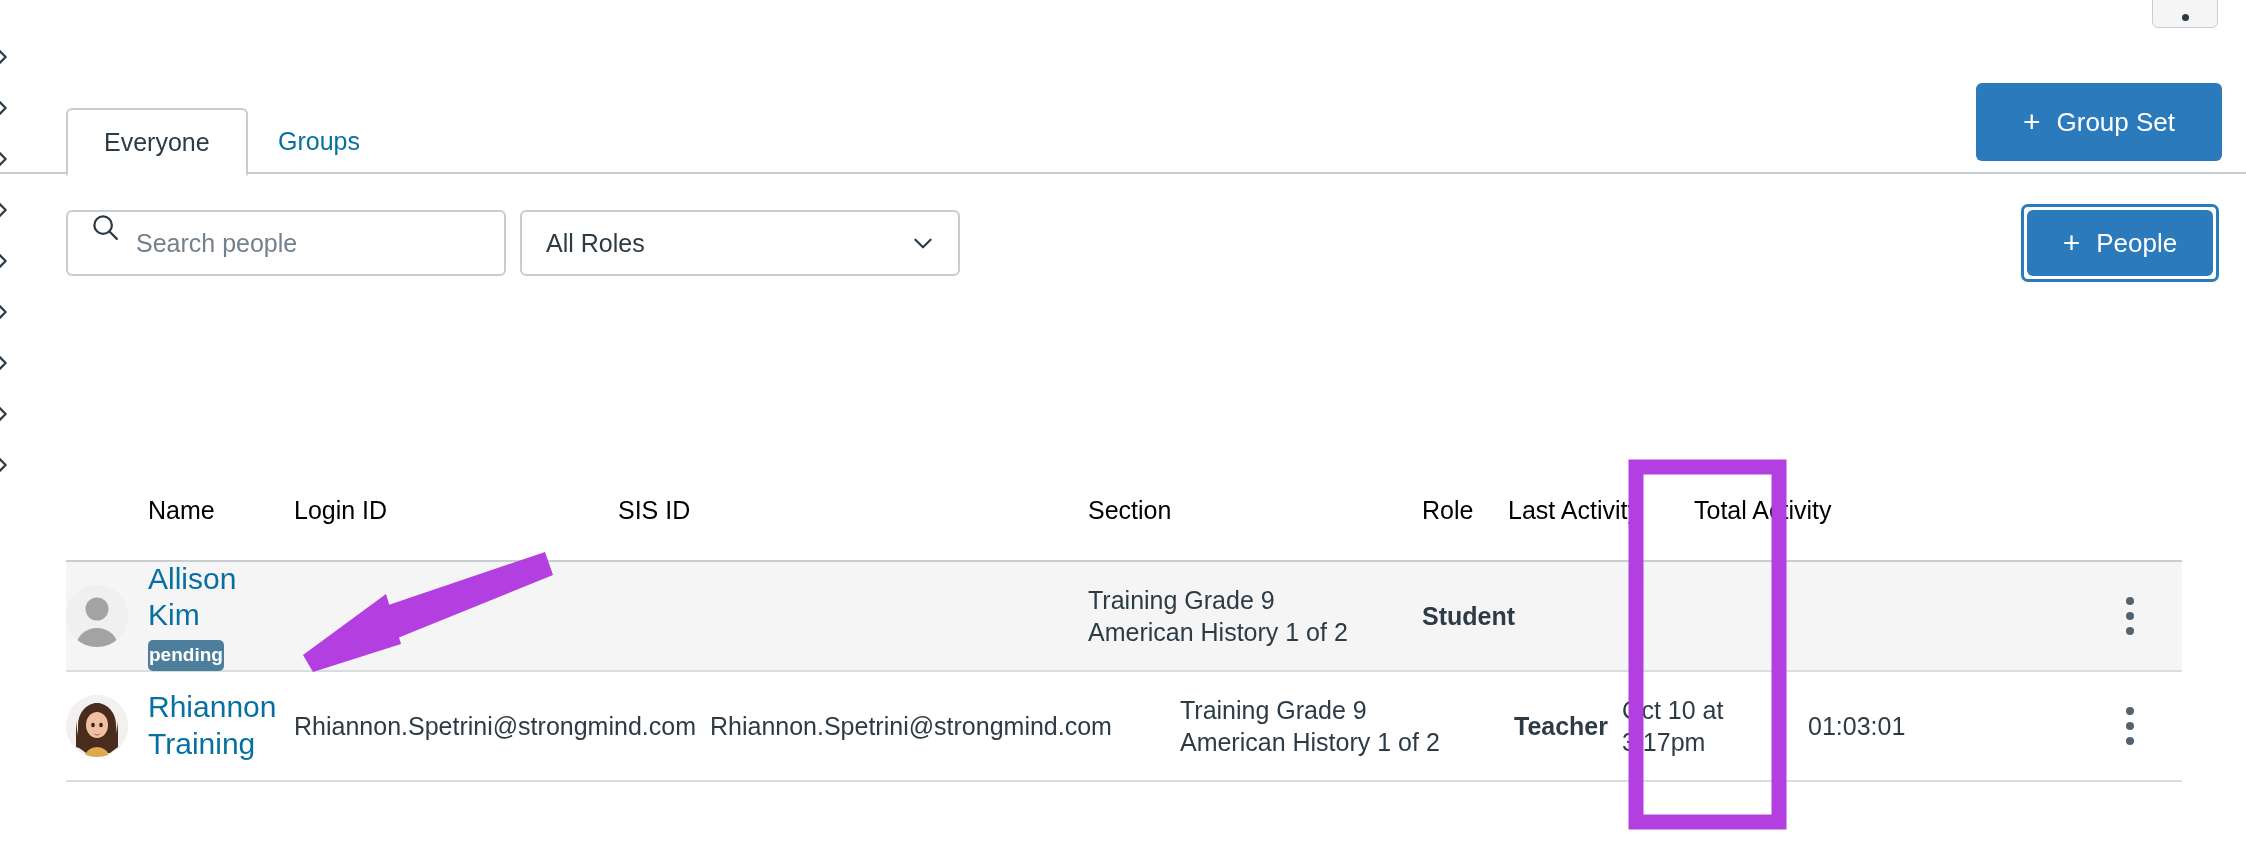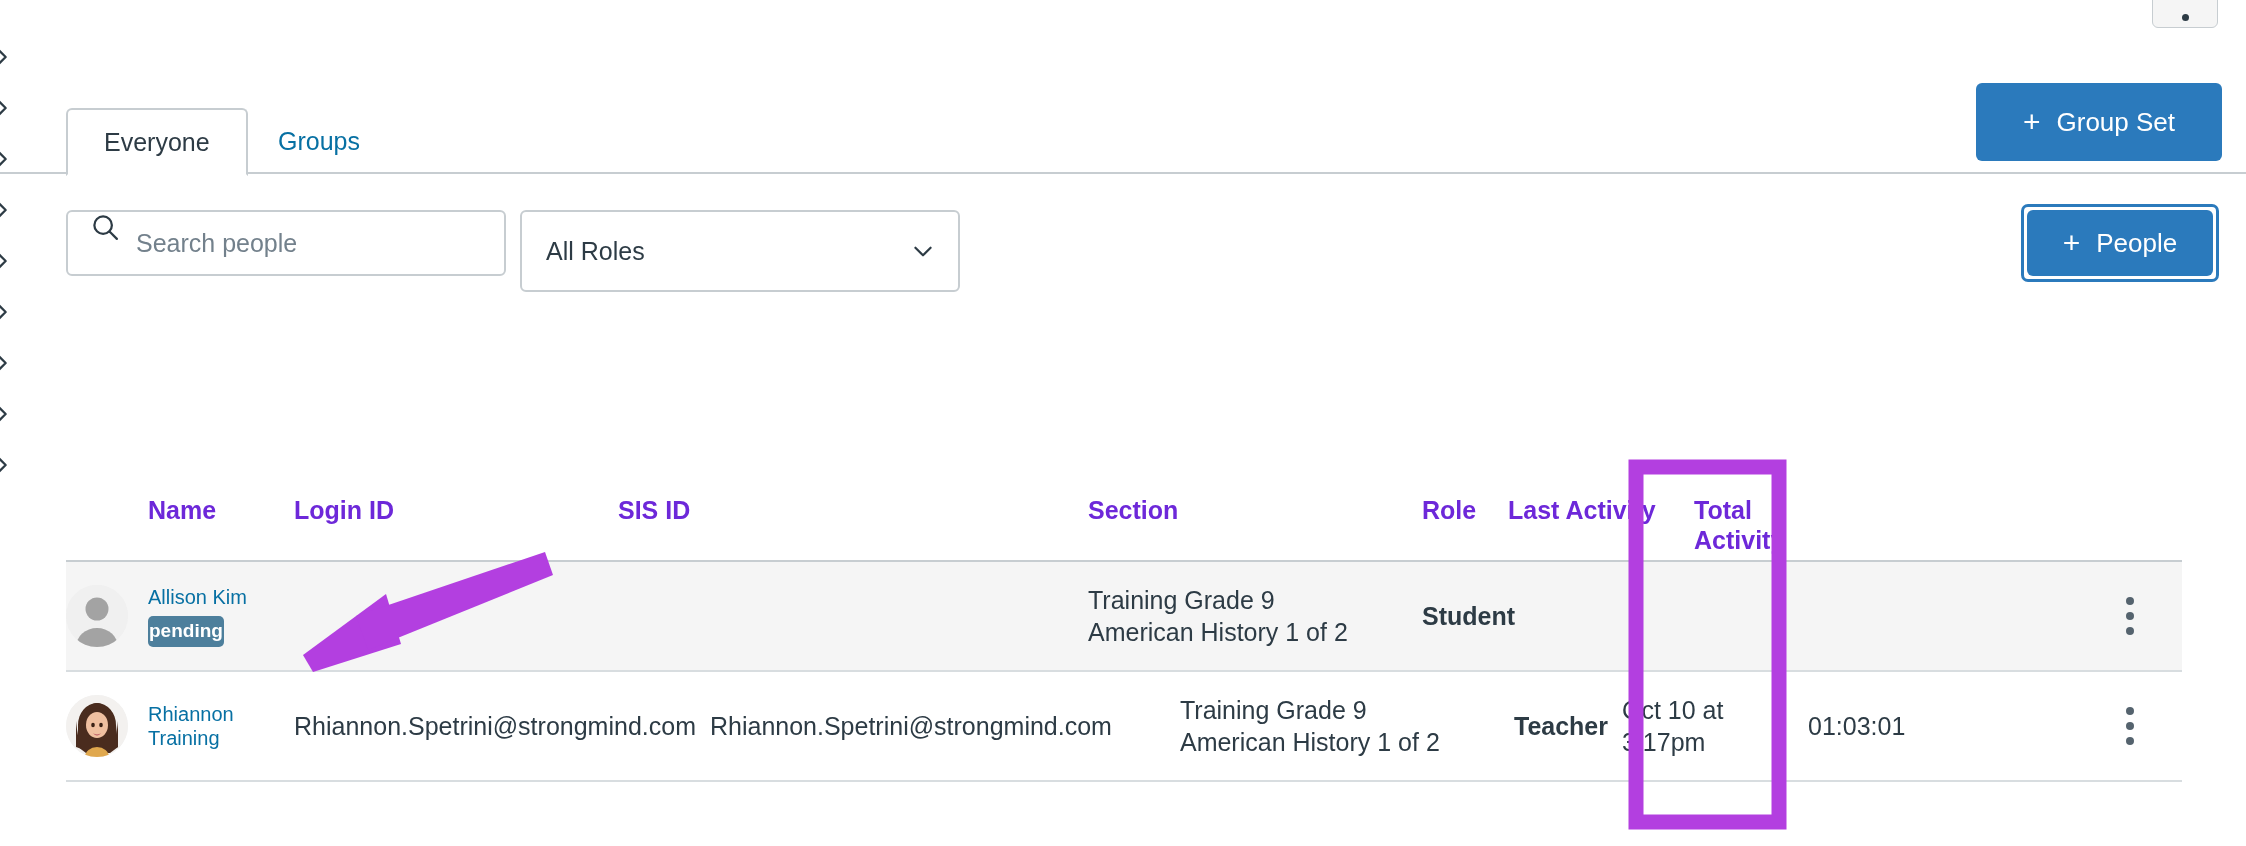--- a/index.html
+++ b/index.html
@@ -117,21 +117,21 @@
     color: #6b7780;
     font-family: "Liberation Sans", sans-serif;
     width: 340px;
     background: transparent;
   }
   .search-box input::placeholder { color: #73818c; opacity: 1; }
 
   .role-select {
     position: absolute;
     left: 520px; top: 10px;
-    width: 440px; height: 82px;
+    width: 440px; height: 66px;
     border: 2px solid #c7cdd1;
     border-radius: 6px;
     background: #fff;
     display: flex;
     align-items: center;
     justify-content: space-between;
     padding: 0 22px 0 24px;
     cursor: pointer;
     gap: 6px;
   }
@@ -185,23 +185,23 @@
     align-items: center;
     width: 100%;
     border-bottom: 2px solid #d8dde0;
   }
   .thead {
     height: 92px;
     align-items: flex-start;
     border-bottom: 2px solid #c7cdd1;
   }
   .thead .cell {
-    font-weight: bold;
+    font-weight: normal;
     font-size: 25px;
-    color: #6d28d9;
+    color: #000000;
     padding-top: 26px;
     line-height: 1.18;
   }
   .row-alt { background: #f5f5f5; }
   .trow.body { height: 110px; }
   .cell {
     font-size: 25px;
     color: #2d3b45;
     line-height: 1.28;
     padding-right: 14px;
@@ -218,21 +218,21 @@
 
   .avatar {
     width: 62px; height: 62px;
     border-radius: 50%;
     overflow: hidden;
     background: #f0f0f0;
     display: block;
   }
   .name-link {
     color: #0770A3;
-    font-size: 20px;
+    font-size: 30px;
     text-decoration: none;
     display: block;
     line-height: 1.22;
     cursor: pointer;
   }
   .badge-pending {
     display: inline-block;
     margin-top: 6px;
     background: #4d7f9c;
     color: #ffffff;

